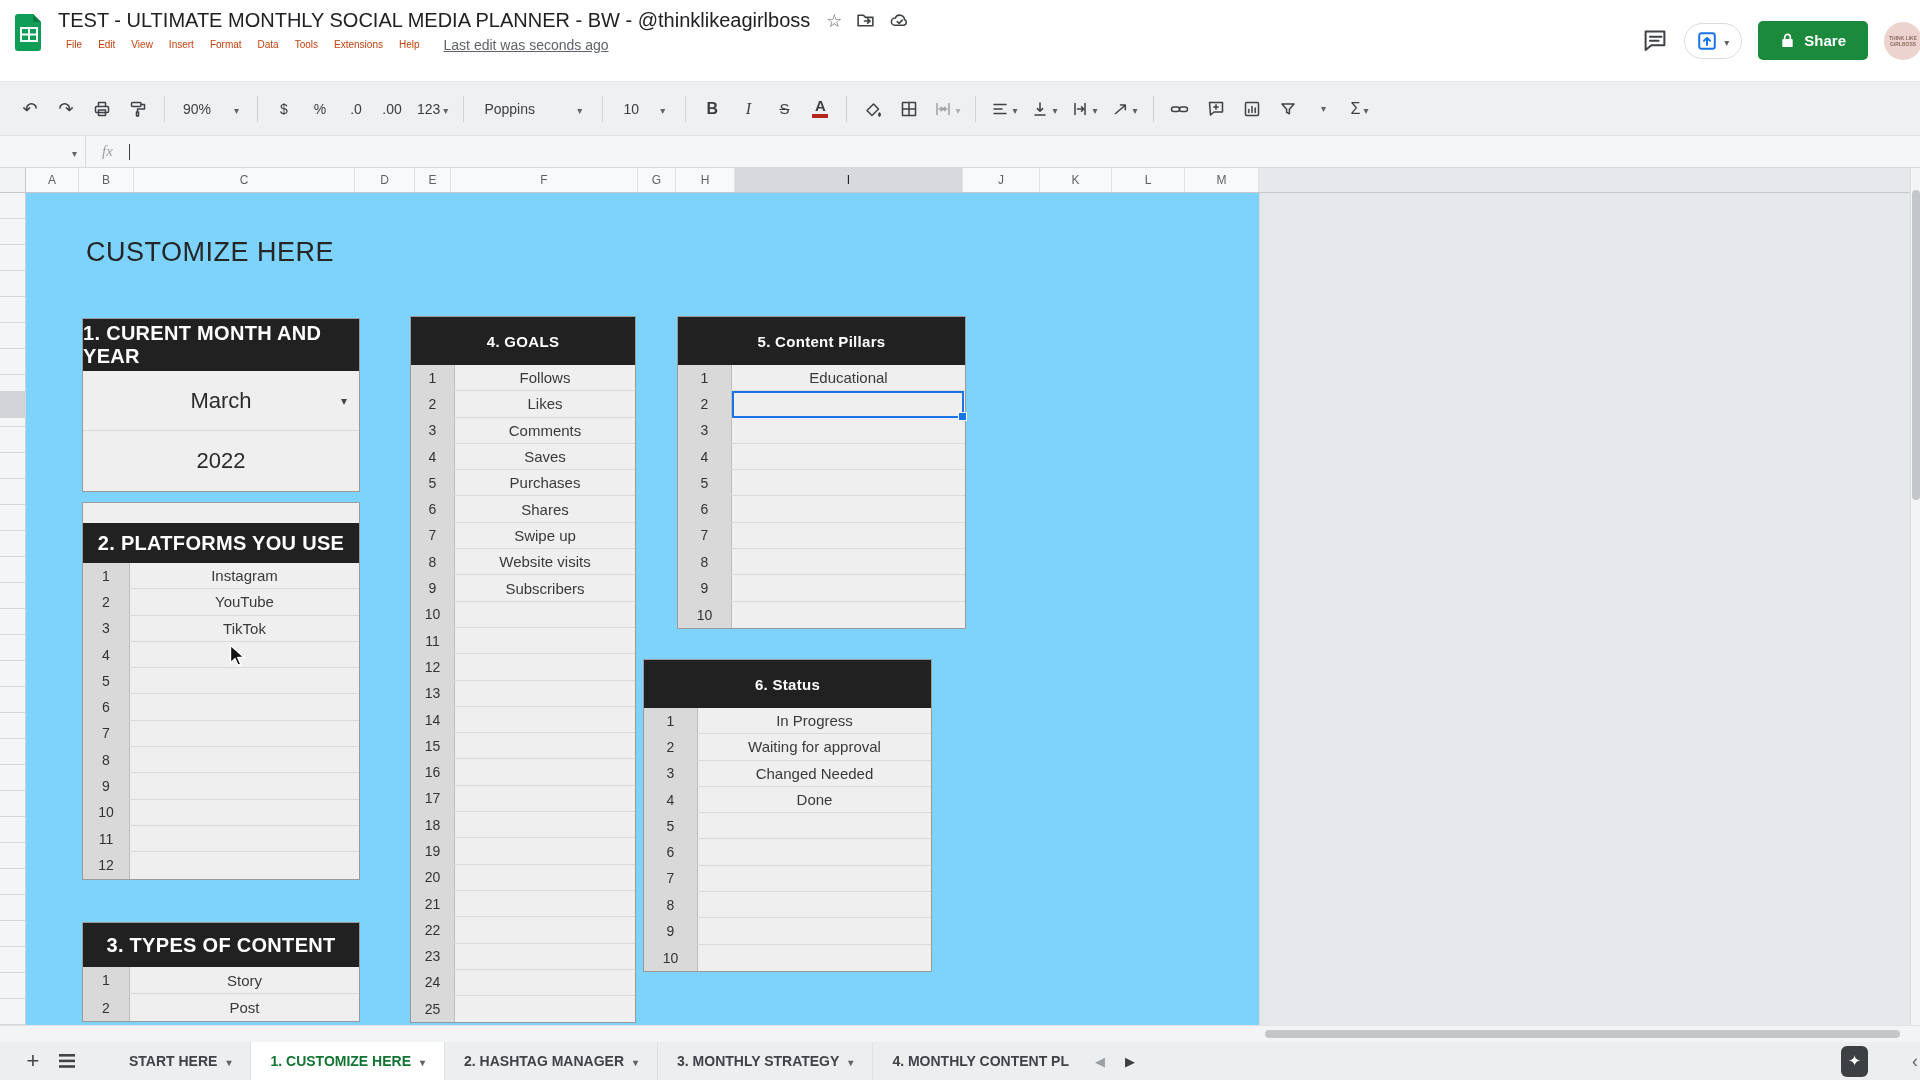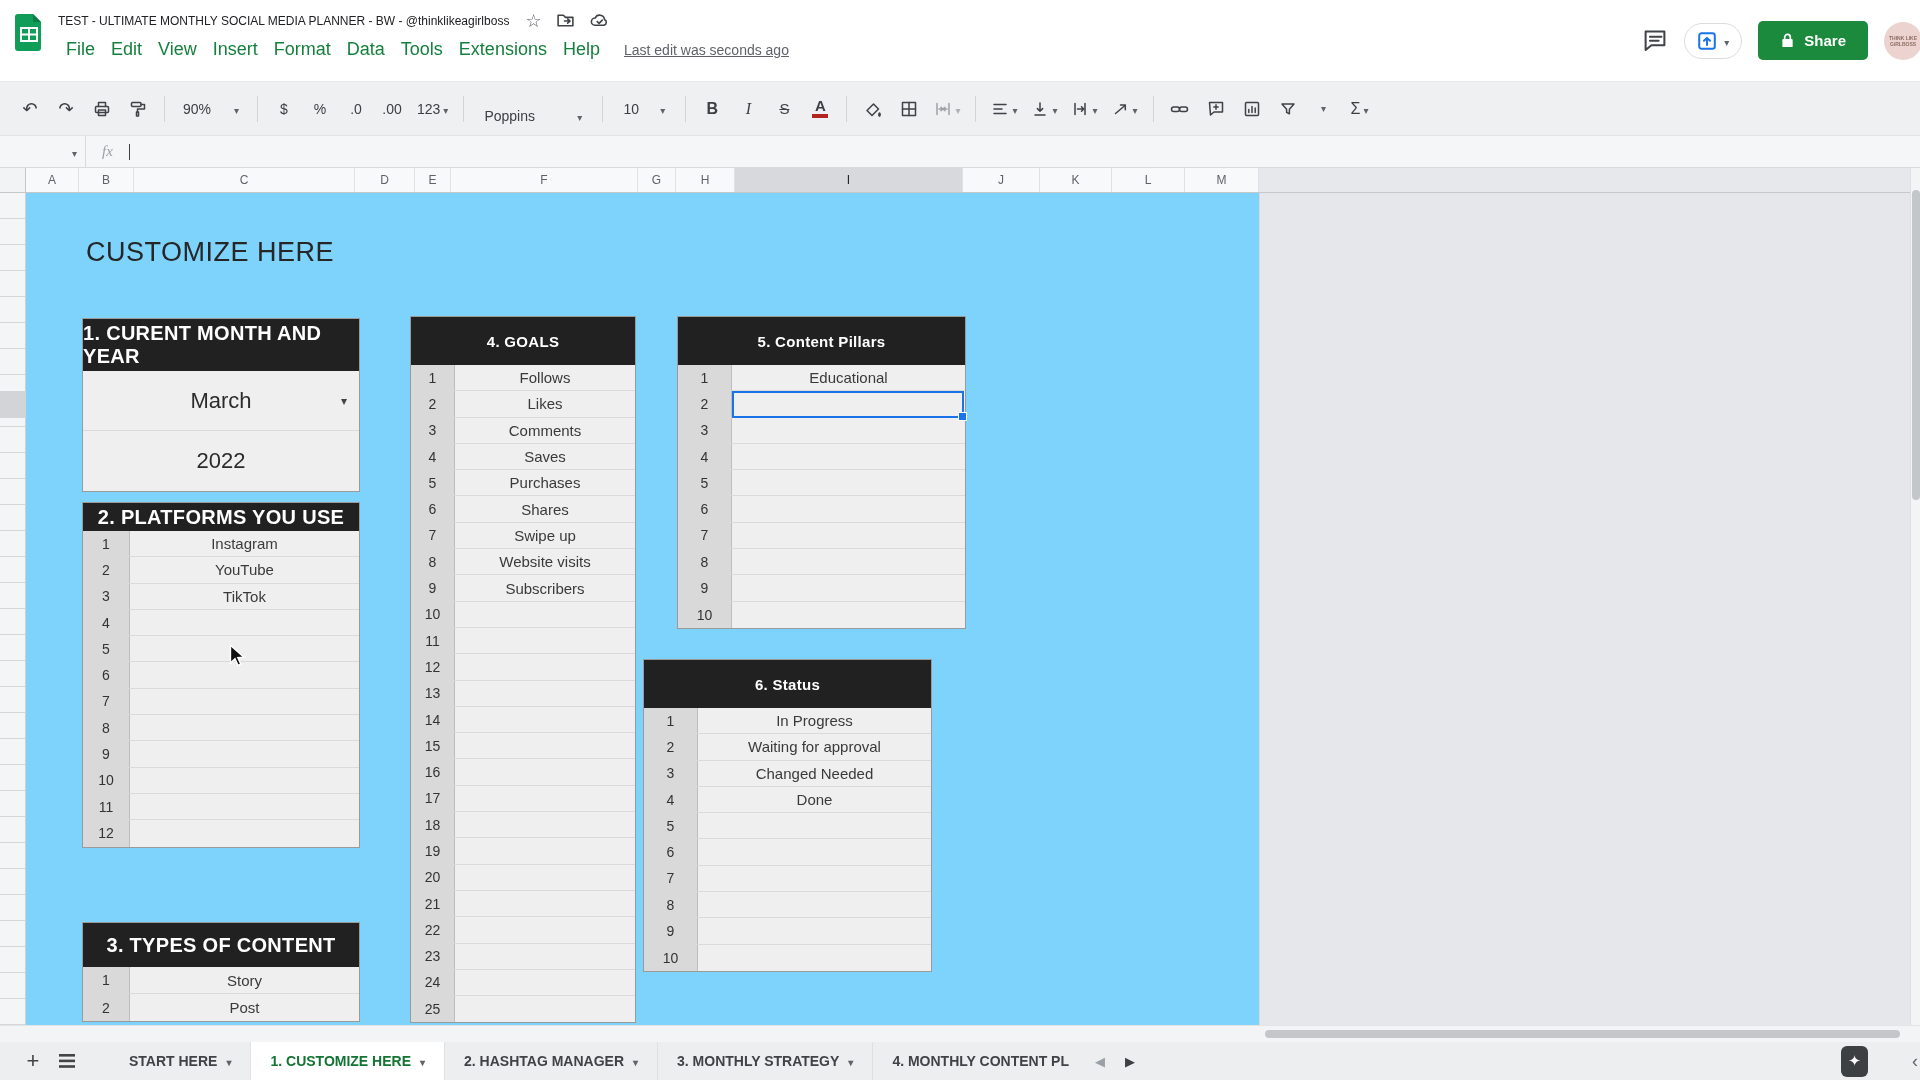--- a/index.html
+++ b/index.html
@@ -5,40 +5,40 @@
   * { box-sizing: border-box; margin: 0; padding: 0; }
   html,body { width:1920px; height:1080px; overflow:hidden; }
   body { font-family:"Liberation Sans", sans-serif; background:#fff; color:#202124; }
   .app { position:relative; width:1920px; height:1080px; display:flex; flex-direction:column; }
 
   
   .topbar { height:81px; background:#fff; display:flex; flex-shrink:0; }
   .logo-wrap { width:58px; display:flex; justify-content:center; padding-top:12px; }
   .title-area { flex:1; min-width:0; }
   .title-row { display:flex; align-items:center; gap:16px; padding-top:9px; height:32px; }
-  .doc-title { font-size:12px; color:#202124; white-space:nowrap; }
+  .doc-title { font-size:20px; color:#202124; white-space:nowrap; }
   .title-icons { display:flex; align-items:center; gap:14px; color:#5f6368; }
   .star { font-size:18px; color:#5f6368; cursor:pointer; }
   .menubar { display:flex; align-items:center; margin-top:4px; }
-  .menu-item { font-size:18px; color:#15803d; padding:3px 8px; border-radius:4px; cursor:pointer; }
+  .menu-item { font-size:10px; color:#c2410c; padding:3px 8px; border-radius:4px; cursor:pointer; }
   .last-edit { font-size:14px; color:#5f6368; text-decoration:underline; margin-left:16px; cursor:pointer; }
   .top-right { display:flex; align-items:center; gap:16px; padding-right:8px; }
   .present-pill { display:flex; align-items:center; gap:7px; border:1px solid #dadce0; border-radius:22px; padding:7px 12px; cursor:pointer; }
   .share-btn { display:flex; align-items:center; gap:9px; background:#1b8a3d; color:#fff; border:none; border-radius:5px; padding:11px 22px; font-size:15px; font-weight:700; cursor:pointer; }
   .avatar { width:38px; height:38px; border-radius:50%; background:#ecd3cf; color:#8d6e63; font-size:5px; font-weight:700; display:flex; align-items:center; justify-content:center; text-align:center; line-height:6px; margin-right:-10px; flex-shrink:0; overflow:hidden; }
 
   
   .toolbar { height:54px; background:#eef0f2; border-top:1px solid #e6e8ea; display:flex; align-items:center; padding:0 14px; flex-shrink:0; }
   .tgroup { display:flex; align-items:center; gap:4px; }
   .tdiv { width:1px; height:26px; background:#d2d4d6; margin:0 10px; }
   .tbtn { height:30px; min-width:32px; padding:0 5px; border-radius:4px; display:flex; align-items:center; justify-content:center; gap:3px; color:#3c4043; font-size:14px; cursor:pointer; }
   .tbtn.glyph { font-size:18px; }
   .caret::after { content:"▾"; font-size:10px; color:#5f6368; }
   .zoom-box { width:72px; justify-content:space-between; padding:0 8px; }
-  .font-box { width:118px; justify-content:space-between; padding:0 10px;align-items:flex-end; }
+  .font-box { width:118px; justify-content:space-between; padding:0 10px; }
   .size-box { width:62px; justify-content:space-between; padding:0 10px; }
   .bold-b { font-weight:700; font-size:16px; }
   .italic-i { font-style:italic; font-family:"Liberation Serif",serif; font-size:16px; }
   .strike-s { text-decoration:line-through; font-size:15px; }
   .acolor { display:flex; flex-direction:column; align-items:center; line-height:14px; font-size:15px; font-weight:700; }
   .acolor .bar { width:16px; height:4px; background:#b3261e; margin-top:1px; }
   .muted { opacity:.45; }
   svg.icon { stroke:#3f4246; fill:none; stroke-width:1.5; stroke-linecap:round; stroke-linejoin:round; }
 
   
@@ -70,21 +70,21 @@
   .trow { display:flex; height:26.3px; border-bottom:1px solid #dadada; }
   .trow:last-child { border-bottom:none; }
   .tnum { background:#d9d9d9; border-right:1px solid #bdbdbd; display:flex; align-items:center; justify-content:center; font-size:14px; color:#333; }
   .tval { flex:1; display:flex; align-items:center; justify-content:center; font-size:15px; color:#3a3a3a; }
   .t-month { left:82px; top:125px; width:278px; }
   .t-month .thead { height:52px; }
   .bigrow { height:60px; display:flex; align-items:center; justify-content:center; font-size:22px; color:#2b2b2b; position:relative; border-bottom:1px solid #dadada; }
   .bigrow:last-child { border-bottom:none; }
   .dd-caret { position:absolute; right:12px; font-size:12px; color:#444; }
   .t-platforms { left:82px; top:309px; width:278px; }
-  .t-platforms .thead { height:28px; }
+  .t-platforms .thead { height:40px;margin-top:20px; }
   .t-platforms .tnum, .t-types .tnum { width:47px; }
   .t-types { left:82px; top:729px; width:278px; }
   .t-types .thead { height:44px; }
   .t-types .trow { height:27px; }
   .t-goals { left:410px; top:123px; width:226px; }
   .t-goals .thead { height:48px; font-size:15px; }
   .t-goals .tnum { width:44px; }
   .t-pillars { left:677px; top:123px; width:289px; }
   .t-pillars .thead { height:48px; font-size:15px; }
   .t-pillars .tnum, .t-status .tnum { width:54px; }

